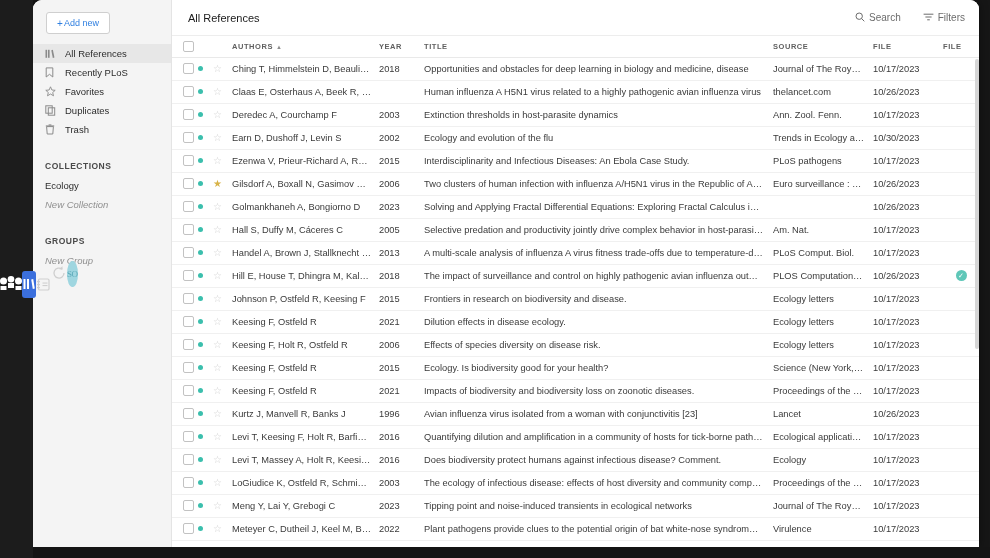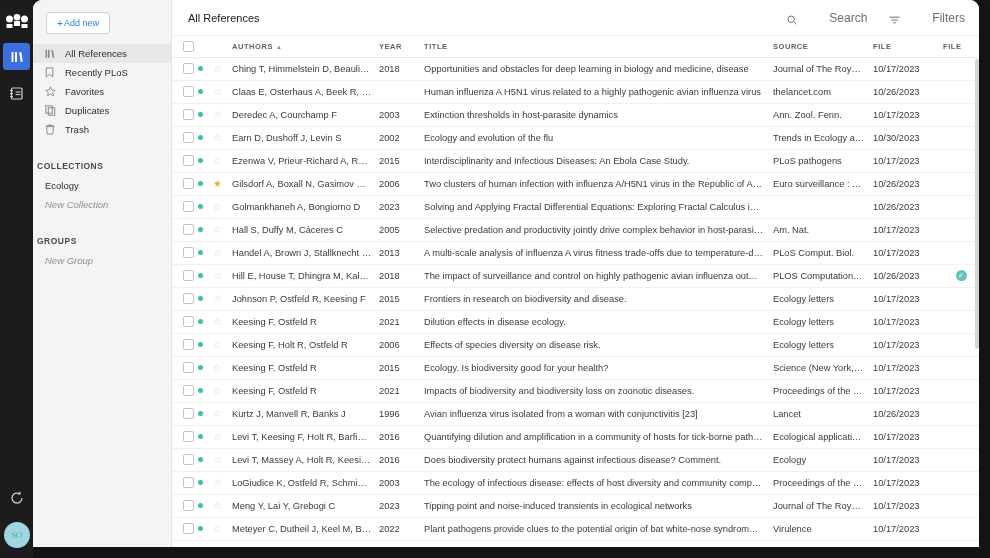--- a/index.html
+++ b/index.html
@@ -15,21 +15,21 @@
     background: #161616;
     display: flex;
   }
 
   
   .rail {
     width: 33px;
     height: 558px;
     background: #1c1c1c;
     display: flex;
-    flex-direction: column;
+    flex-direction: row;
     align-items: center;
     flex: 0 0 33px;
     position: relative;
     z-index: 5;
   }
   .rail-logo {
     margin-top: 9px;
     width: 26px; height: 24px;
     display: flex; align-items: center; justify-content: center;
   }
@@ -115,21 +115,21 @@
     margin-right: 6px;
     display: inline-flex; align-items: center; justify-content: flex-start;
     color: #8a8a8a;
     flex: 0 0 14px;
   }
   .section-head {
     font-size: 8.5px;
     font-weight: bold;
     letter-spacing: .5px;
     color: #4a4a4a;
-    padding-left: 4px;
+    padding-left: 12px;
     margin-top: 22px;
     margin-bottom: 5px;
   }
   .coll-item {
     height: 19px;
     display: flex; align-items: center;
     padding-left: 12px;
     font-size: 9.5px;
     color: #2c2c2c;
     cursor: pointer;
@@ -149,26 +149,25 @@
     height: 36px;
     flex: 0 0 36px;
     display: flex;
     align-items: center;
     border-bottom: 1px solid #ededed;
     padding: 0 14px 0 16px;
   }
   .page-title { font-size: 11px; color: #1a1a1a; }
   .top-spacer { flex: 1 1 auto; }
   .top-action {
-    display: flex; align-items: flex-end;
-    font-size: 12px;
+    display: flex; align-items: flex-start;
+    font-size: 10px;
     color: #6c6c6c;
     margin-left: 22px;
     cursor: pointer;
-    gap: 28px;
   }
   .top-action svg { margin-right: 4px; }
 
   
   .table-wrap {
     flex: 1 1 auto;
     overflow: hidden;
     position: relative;
   }
   table.refs {

